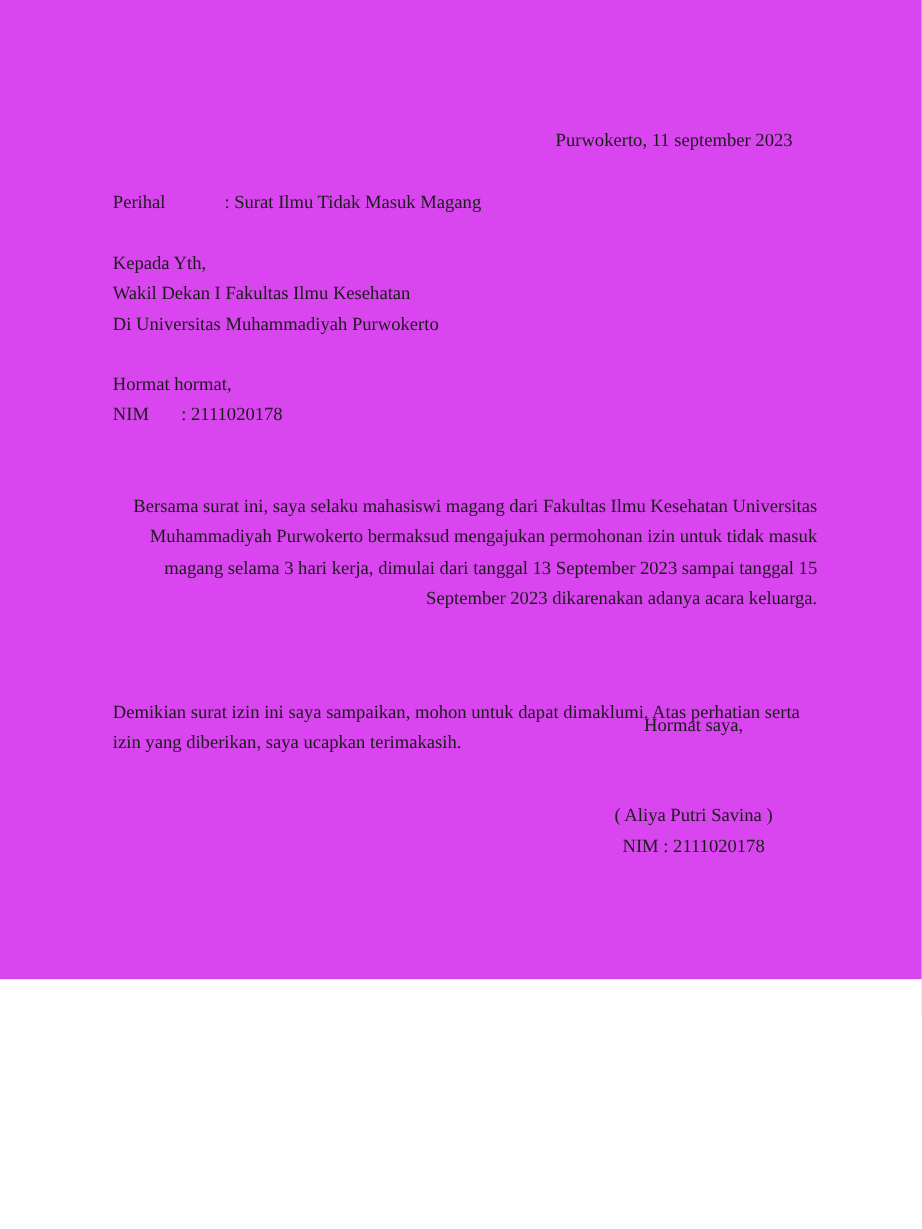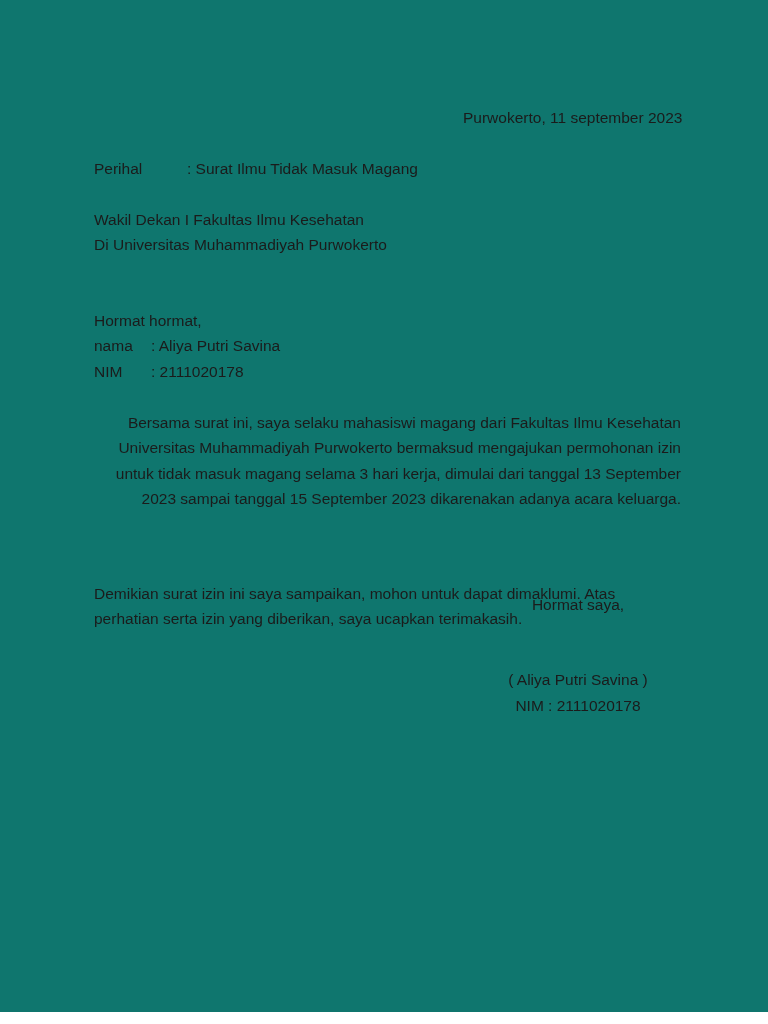--- a/index.html
+++ b/index.html
@@ -10,25 +10,26 @@
     width: 768px;
     height: 1024px;
     position: relative;
     font-family: "Liberation Sans", "DejaVu Sans", sans-serif;
     overflow: hidden;
   }
   .page {
     position: absolute;
     left: 0; top: 0;
     width: 768px;
-    height: 1012px;
-    background: #0f766e;
+    height: 816px;
+    background: #d946ef;
     color: #1b1b1b;
     font-size: 15.5px;
     line-height: 25.3px;
+    font-family: Liberation Serif, serif;
   }
   .abs { position: absolute; }
 
   .date-line {
     left: 463px;
     top: 105px;
     white-space: nowrap;
   }
   .subject-line {
     left: 94px;
@@ -81,29 +82,27 @@
 
 <div class="page">
 
   <div class="abs date-line">Purwokerto, 11 september 2023</div>
 
   <div class="abs subject-line">
     <span class="subject-label">Perihal</span><span>: Surat Ilmu Tidak Masuk Magang</span>
   </div>
 
   <div class="abs recipient-block">
+    <div>Kepada Yth,</div>
     <div>Wakil Dekan I Fakultas Ilmu Kesehatan</div>
     <div>Di Universitas Muhammadiyah Purwokerto</div>
   </div>
 
   <div class="abs opening-block">
     <div>Hormat hormat,</div>
-    <div>
-      <span class="identity-label">nama</span><span>: Aliya Putri Savina</span>
-    </div>
     <div>
       <span class="identity-label">NIM</span><span>: 2111020178</span>
     </div>
   </div>
 
   <div class="abs body-paragraph">Bersama surat ini, saya selaku mahasiswi magang dari Fakultas Ilmu Kesehatan Universitas Muhammadiyah Purwokerto bermaksud mengajukan permohonan izin untuk tidak masuk magang selama 3 hari kerja, dimulai dari tanggal 13 September 2023 sampai tanggal 15 September 2023 dikarenakan adanya acara keluarga.</div>
 
   <div class="abs closing-paragraph">Demikian surat izin ini saya sampaikan, mohon untuk dapat dimaklumi. Atas perhatian serta izin yang diberikan, saya ucapkan terimakasih.</div>
 
   <div class="abs signature-block">

